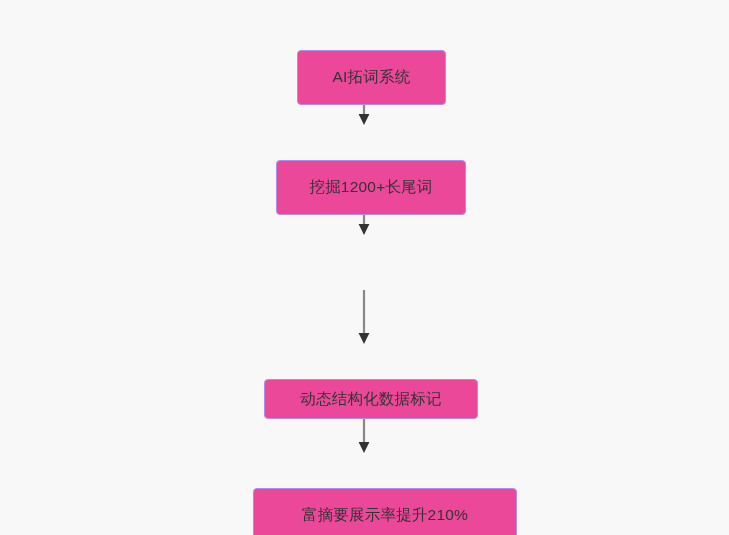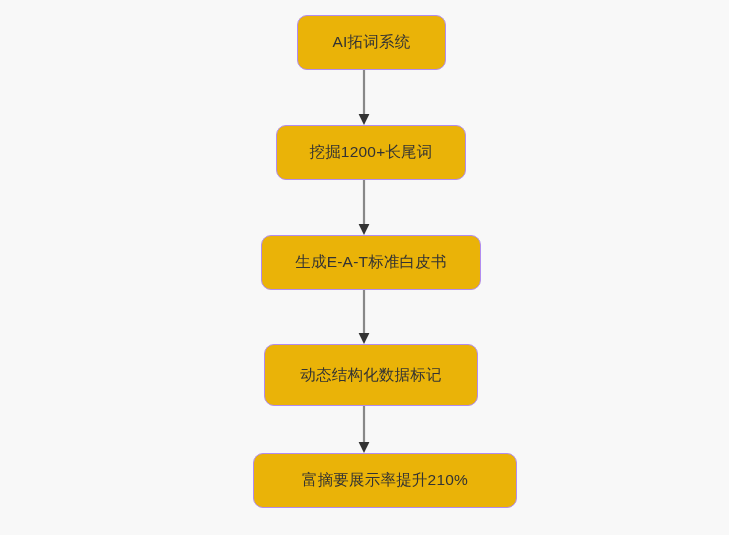--- a/index.html
+++ b/index.html
@@ -17,28 +17,29 @@
     position: relative;
     width: 729px;
     height: 535px;
   }
   .node {
     position: absolute;
     box-sizing: border-box;
     display: flex;
     align-items: center;
     justify-content: center;
-    background: #eab308;
+    background: #ec4899;
     border: 1.6px solid #b18cf0;
-    border-radius: 10px;
+    border-radius: 4px;
     color: #333333;
     font-size: 15.5px;
     line-height: 1.2;
     letter-spacing: 0.2px;
     white-space: nowrap;
+    margin-top: 35px;
   }
   .node-label {
     display: block;
   }
   .edge {
     position: absolute;
     width: 18px;
     overflow: visible;
   }
   .edge svg {
@@ -80,25 +81,22 @@
   </div>
 
   <div class="node" style="left:297px; top:15px; width:149px; height:55px;">
     <span class="node-label">AI拓词系统</span>
   </div>
 
   <div class="node" style="left:276px; top:125px; width:190px; height:55px;">
     <span class="node-label">挖掘1200+长尾词</span>
   </div>
 
-  <div class="node" style="left:261px; top:235px; width:220px; height:55px;">
-    <span class="node-label">生成E-A-T标准白皮书</span>
-  </div>
 
-  <div class="node" style="left:264px; top:344px; width:214px; height:62px;">
+  <div class="node" style="left:264px; top:344px; width:214px; height:40px;">
     <span class="node-label">动态结构化数据标记</span>
   </div>
 
   <div class="node" style="left:253px; top:453px; width:264px; height:55px;">
     <span class="node-label">富摘要展示率提升210%</span>
   </div>
 
 </div>
 
 </body></html>

